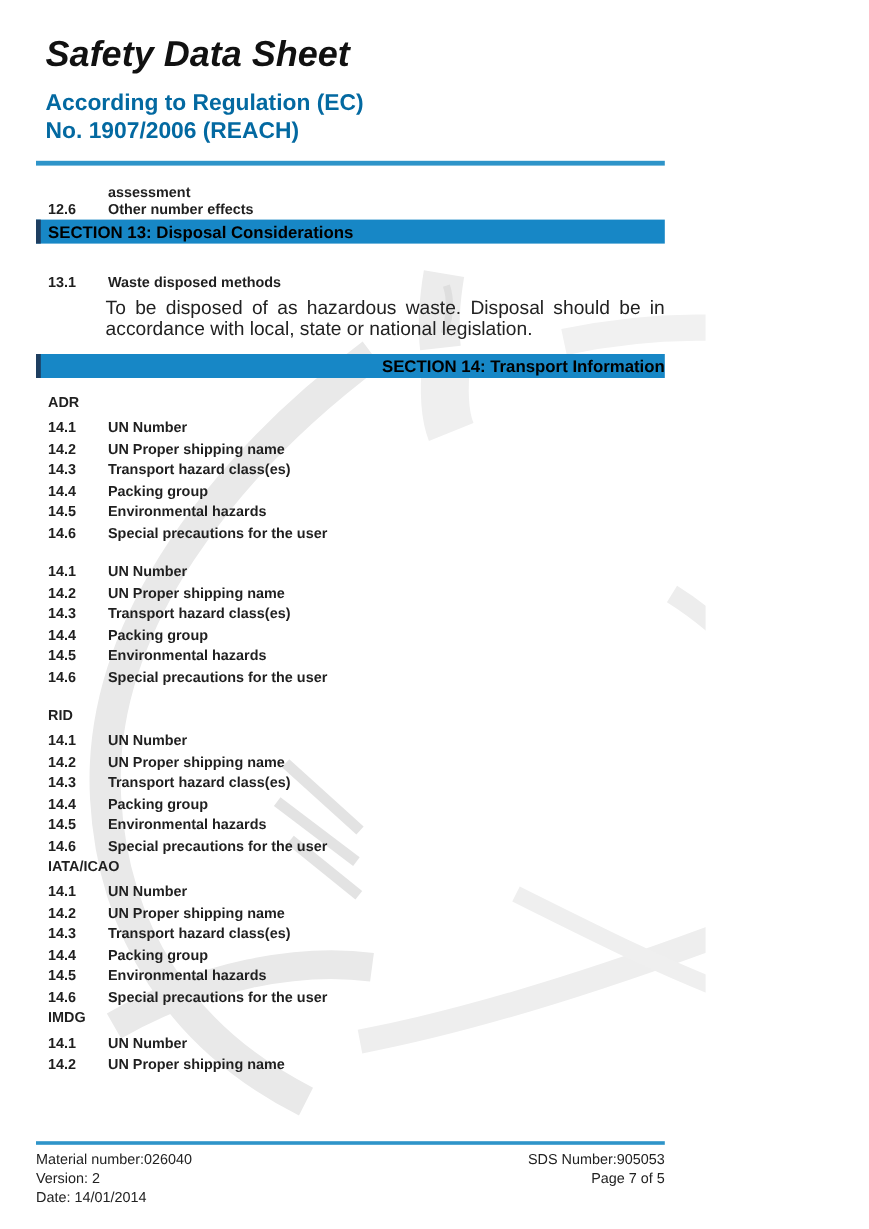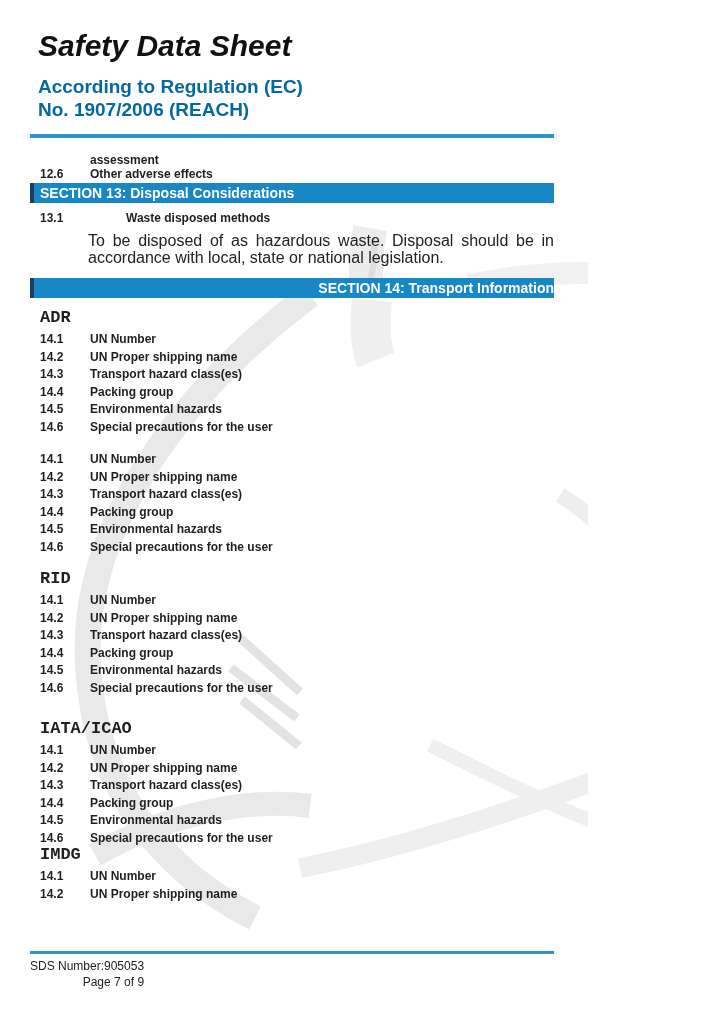--- a/index.html
+++ b/index.html
@@ -34,42 +34,42 @@
   .num-row .num { width:50px; padding-left:10px; flex:0 0 auto; }
   .num-row .lbl { flex:1; }
 
   .sec12 { margin-top:15px; }
   .sec12 .num-row { line-height:14px; }
 
   .section-bar {
     margin:0 34px 0 30px; height:20px;
     background:var(--section-bar, #1787c6);
     border-left:4px solid var(--section-bar-edge, #1e3e60);
-    color:#ffffff; font-size:14px; font-weight:bold; line-height:20px;
+    color:#000000; font-size:14px; font-weight:bold; line-height:20px;
     padding-left:6px; box-sizing:border-box;
   }
   .bar-13 { margin-top:2px; }
   .bar-14 { margin-top:12px;text-align:right; }
 
-  .sub13 { margin-top:8px;gap:36px; }
+  .sub13 { margin-top:25px; }
   .body-text {
     margin:7px 34px 0 88px; font-size:16px; line-height:17px;
     text-align:justify; font-weight:normal; color:#222;
   }
 
   
   .t-group { margin:0 34px 0 30px; }
   .g-adr  { margin-top:12px; }
   .g-adn  { margin-top:15px; }
   .g-rid  { margin-top:15px; }
-  .g-iata { margin-top:24px; }
+  .g-iata { }
   .g-imdg { margin-top:0; }
   .t-group-name {
-    font-size:17px; font-weight:bold; line-height:16px;
-    padding-left:10px; margin-bottom:5px;font-family:Liberation Mono, monospace;
+    font-size:12px; font-weight:bold; line-height:16px;
+    padding-left:10px; margin-bottom:5px;
   }
   .t-item { display:flex; font-size:12px; font-weight:bold; line-height:17.5px; }
   .t-item .num { width:50px; padding-left:10px; flex:0 0 auto; }
   .t-item .lbl { flex:1; }
 
   
   .footer { position:absolute; left:30px; right:34px; top:951px; z-index:1; }
   .footer-rule { height:3px; background:var(--rule-blue, #2e94c9); }
   .footer-cols { display:flex; justify-content:space-between; margin-top:4px; }
   .footer-left div, .footer-right div { font-size:12px; line-height:16px; color:#222; }
@@ -107,21 +107,21 @@
     </div>
     <div class="rule"></div>
 
     <div class="sec12">
       <div class="num-row">
         <span class="num"></span>
         <span class="lbl">assessment</span>
       </div>
       <div class="num-row">
         <span class="num">12.6</span>
-        <span class="lbl">Other adverse effects</span>
+        <span class="lbl">Other number effects</span>
       </div>
     </div>
 
     <div class="section-bar bar-13">SECTION 13: Disposal Considerations</div>
     <div class="num-row sub13">
       <span class="num">13.1</span>
       <span class="lbl">Waste disposed methods</span>
     </div>
     <p class="body-text">To be disposed of as hazardous waste. Disposal should be in accordance with local, state or national legislation.</p>
 
@@ -248,20 +248,25 @@
           <span class="num">14.2</span>
           <span class="lbl">UN Proper shipping name</span>
         </div>
     </div>
 
   </div>
 
   <div class="footer">
     <div class="footer-rule"></div>
     <div class="footer-cols">
+      <div class="footer-left">
+        <div>Material number:026040</div>
+        <div>Version: 2</div>
+        <div>Date: 14/01/2014</div>
+      </div>
       <div class="footer-right">
         <div>SDS Number:905053</div>
-        <div>Page 7 of 9</div>
+        <div>Page 7 of 5</div>
       </div>
     </div>
   </div>
 
 </div>
 
 </body></html>

